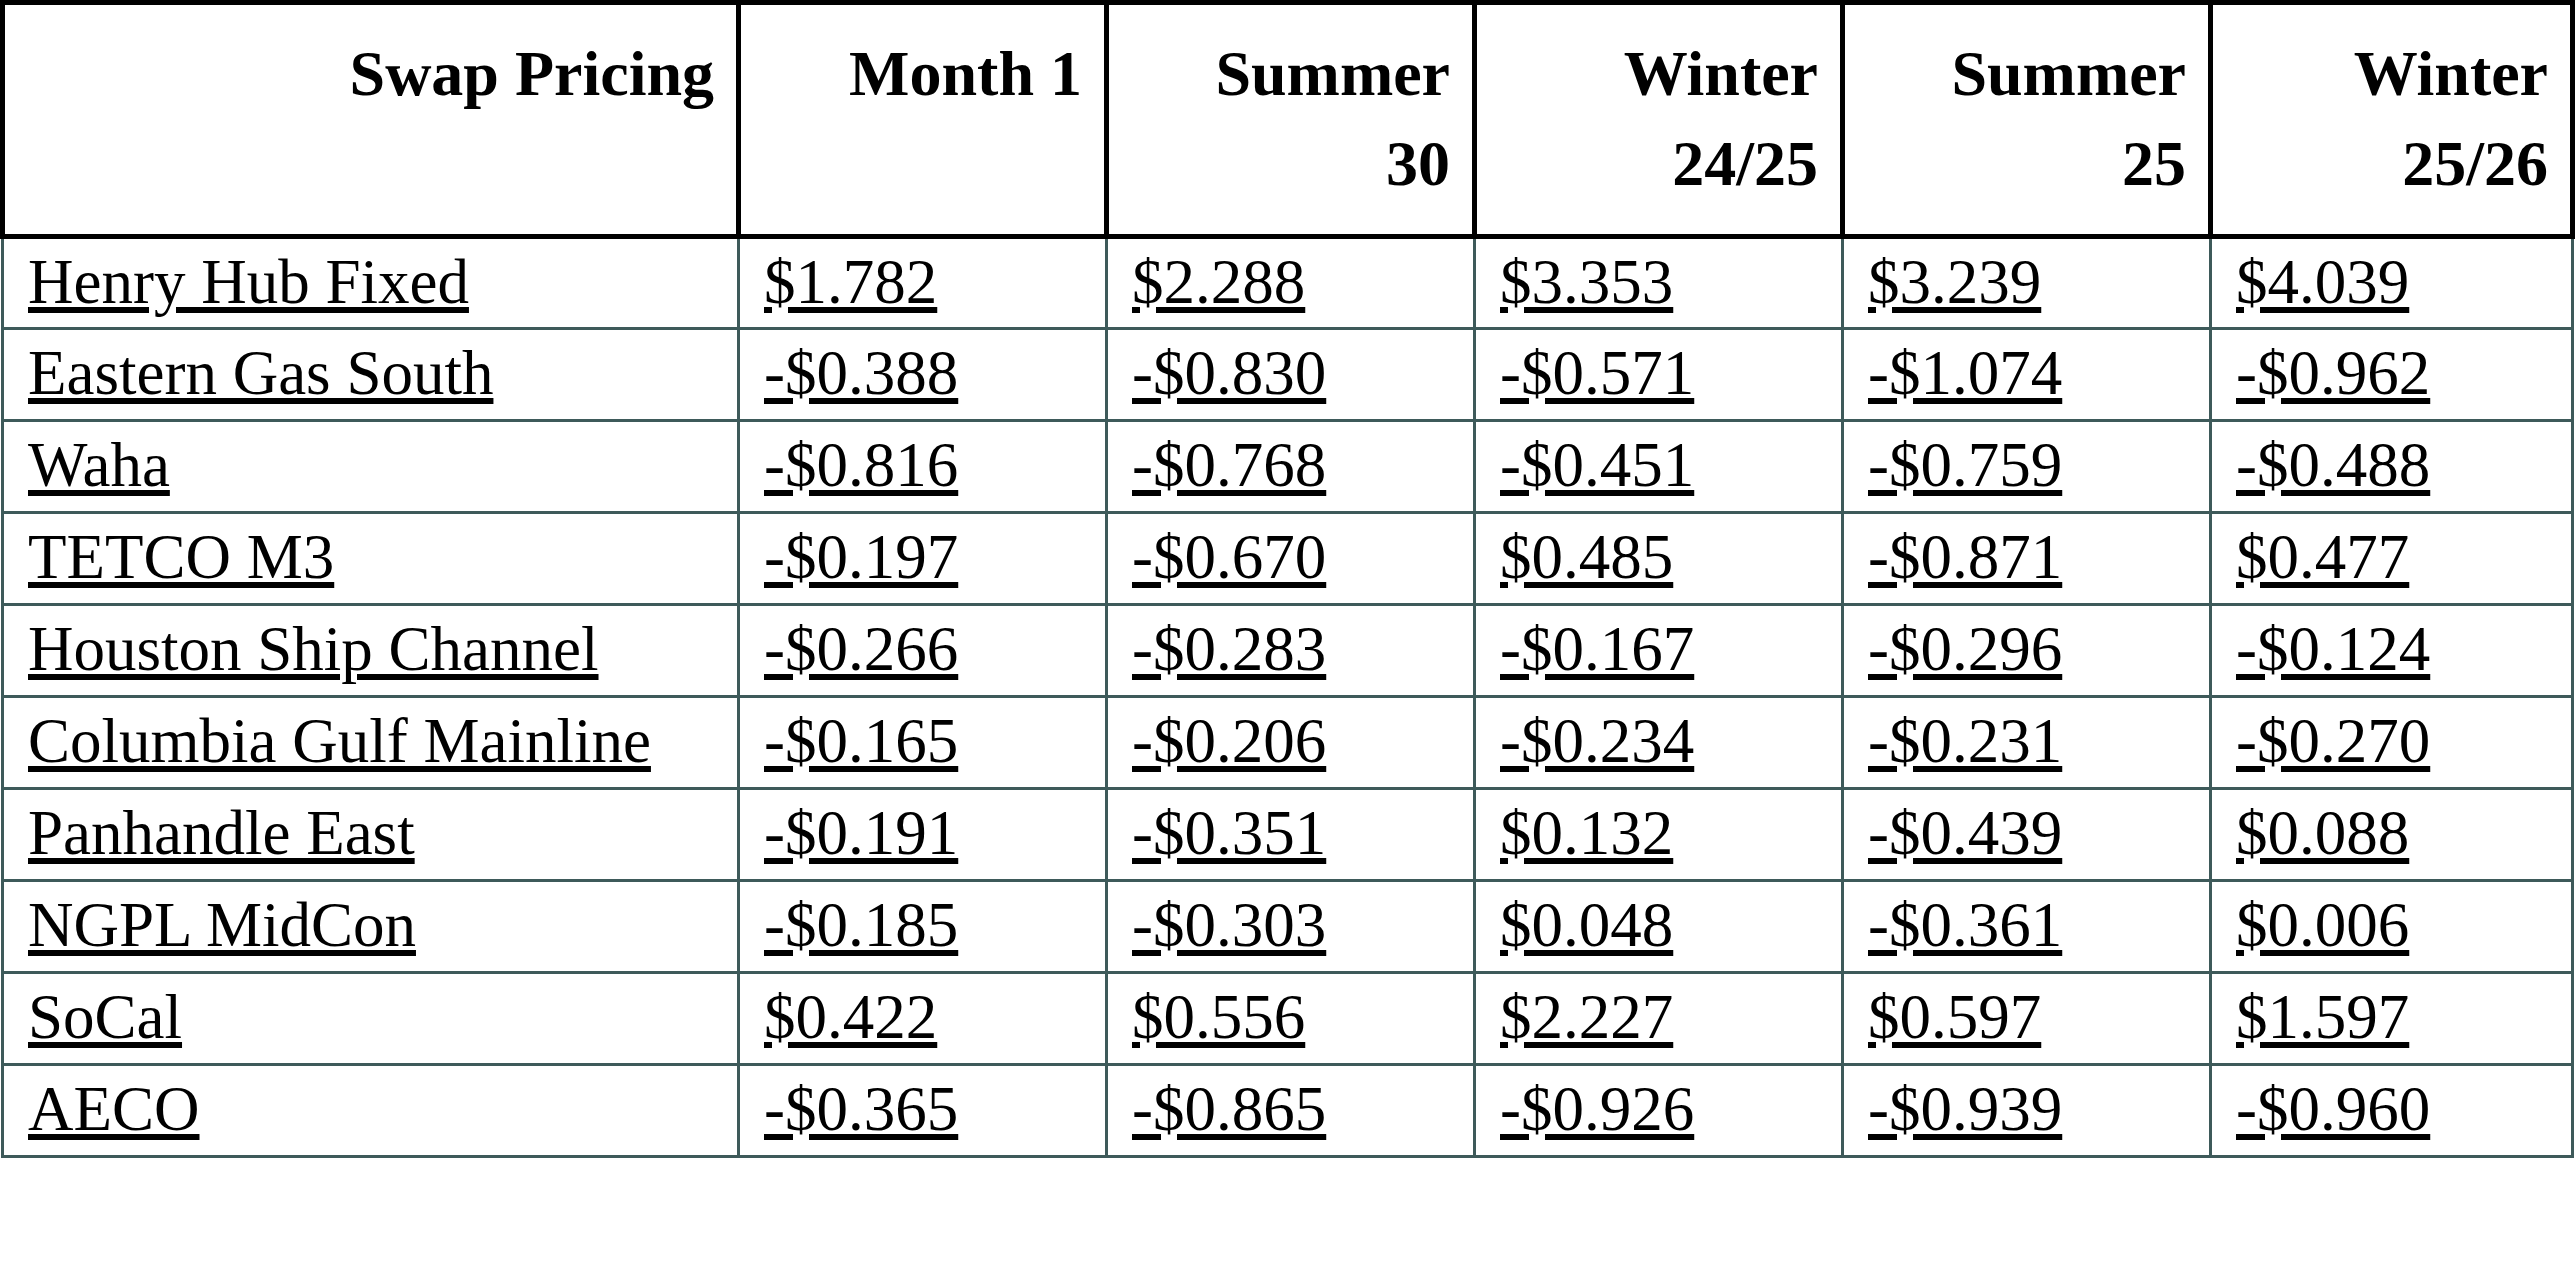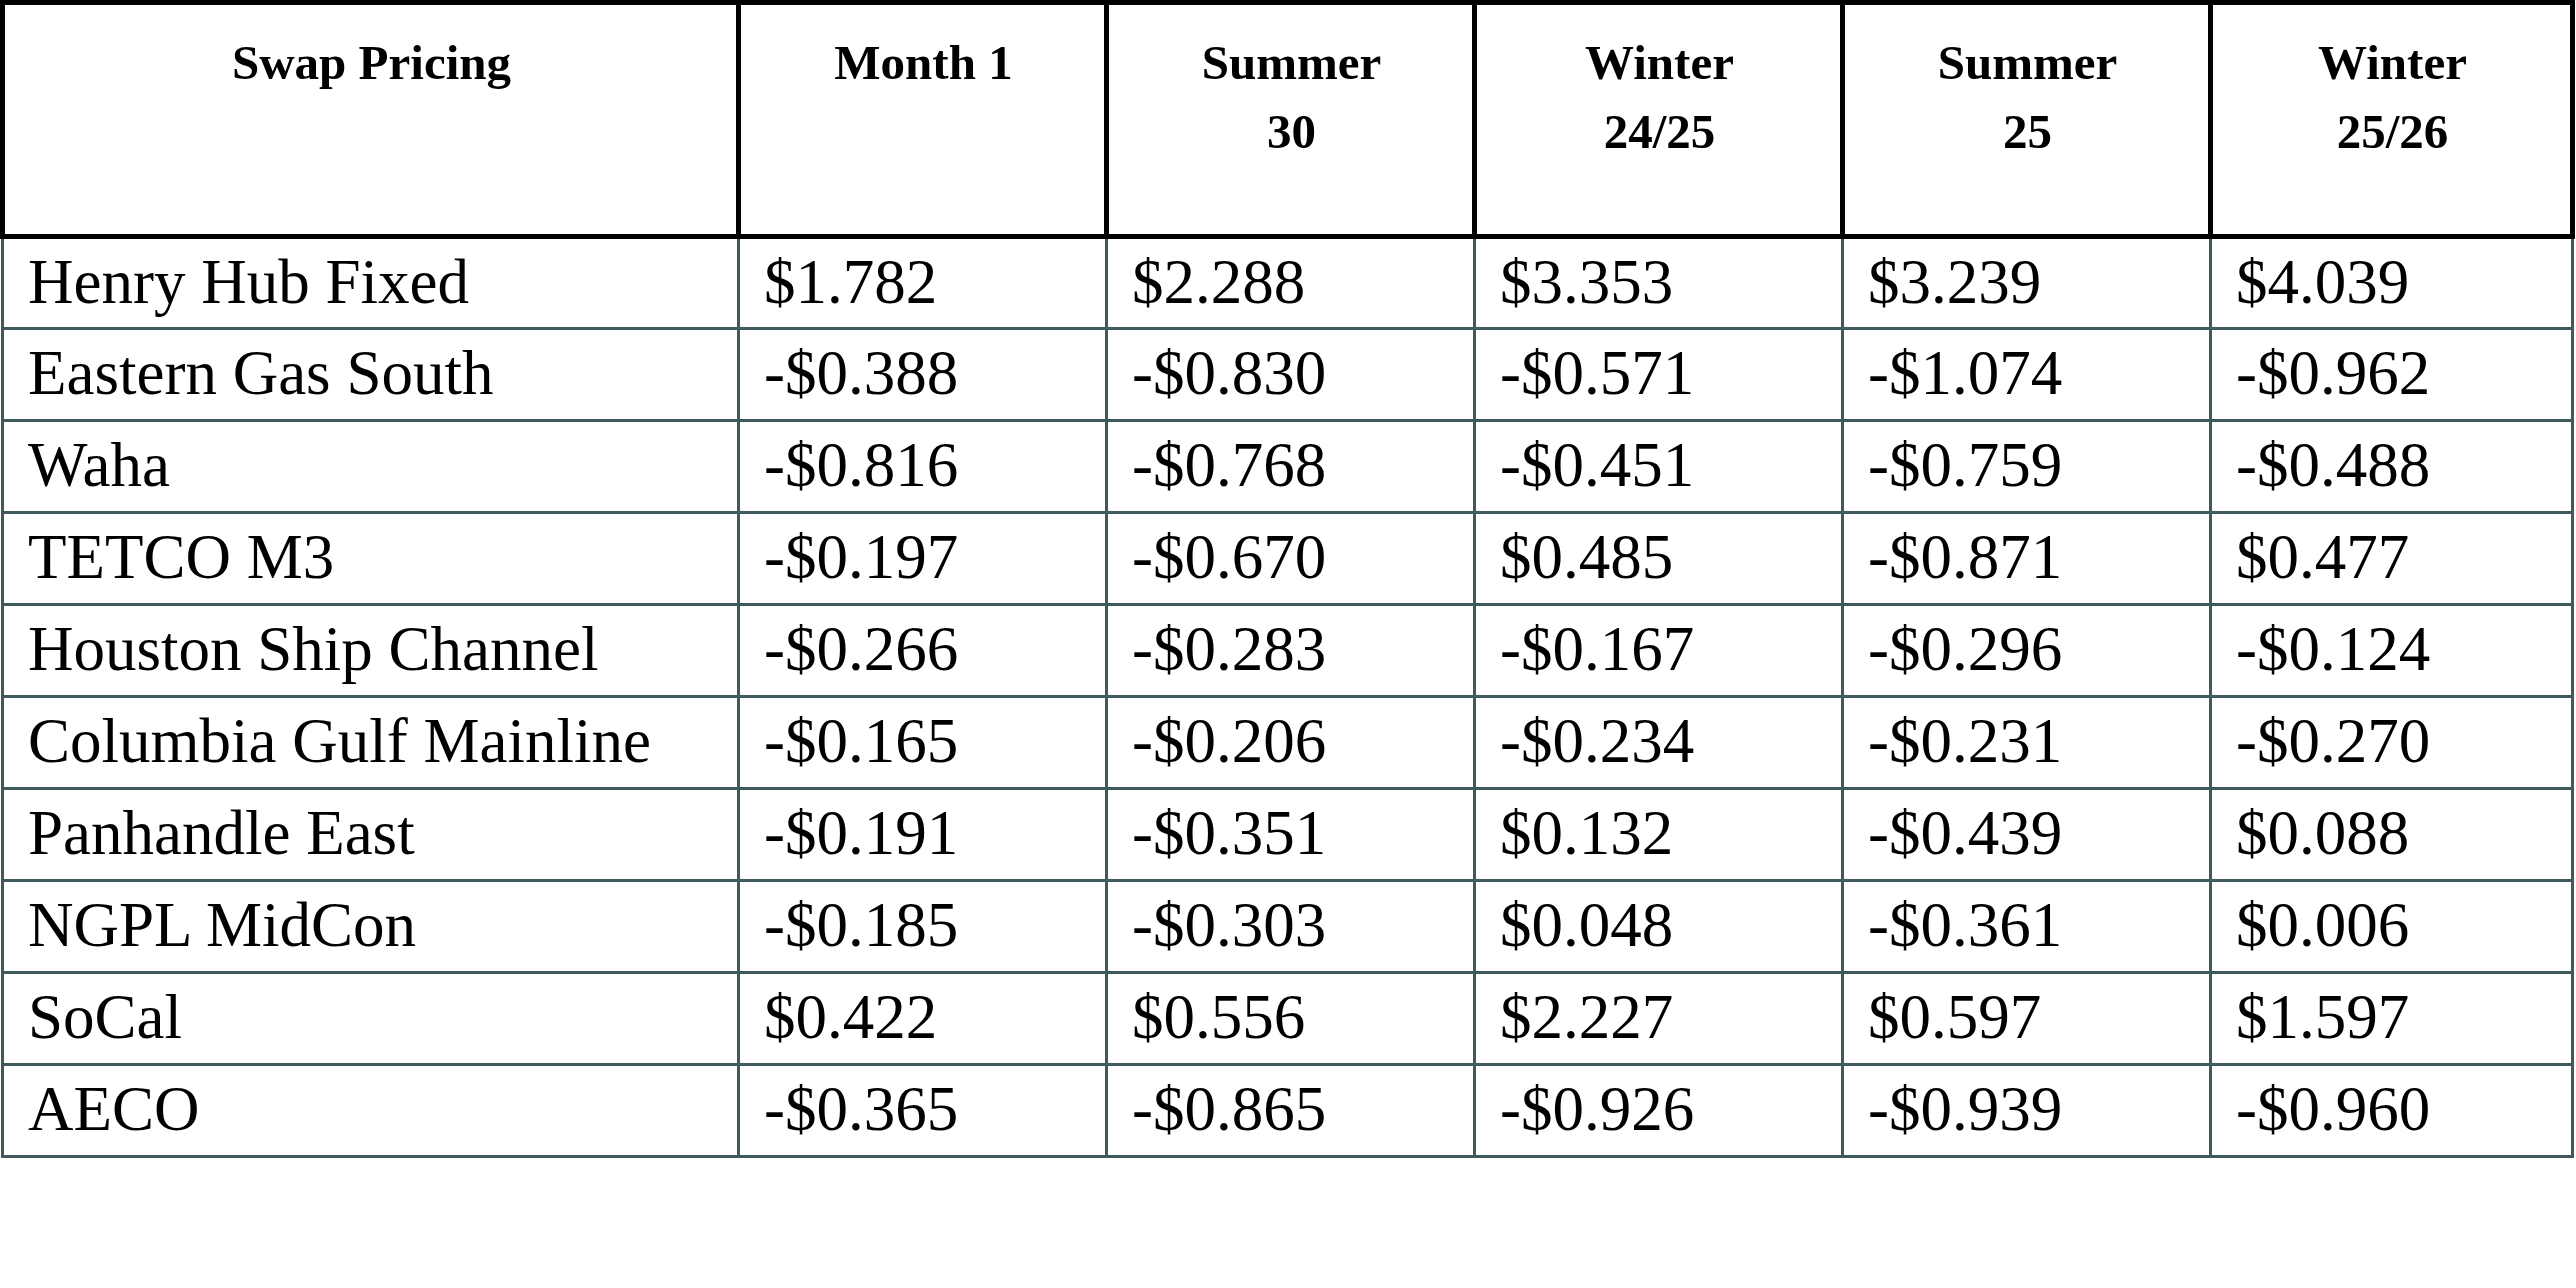--- a/index.html
+++ b/index.html
@@ -17,33 +17,33 @@
   table.swap-table {
     position: absolute;
     left: 0;
     top: 0;
     width: 2570px;
     table-layout: fixed;
     border-collapse: collapse;
     background: #ffffff;
   }
   thead tr { height: 234px; }
-  tbody tr { height: 92px; }
+  tbody tr { height: 92px; text-decoration: underline; }
   th, td {
     vertical-align: top;
     overflow: visible;
     white-space: normal;
     background: #ffffff;
   }
   th {
     border: 5.5px solid #000000;
     font-weight: bold;
-    font-size: 49px;
+    font-size: 64px;
     line-height: 1.4;
-    text-align: center;
+    text-align: right;
     padding: 24px 22px 0 24px;
   }
   td {
     border: 3.7px solid #3E5A5A;
     font-weight: normal;
     font-size: 63px;
     line-height: 1.38;
     text-align: left;
     padding: 0 22px 0 24px;
   }

